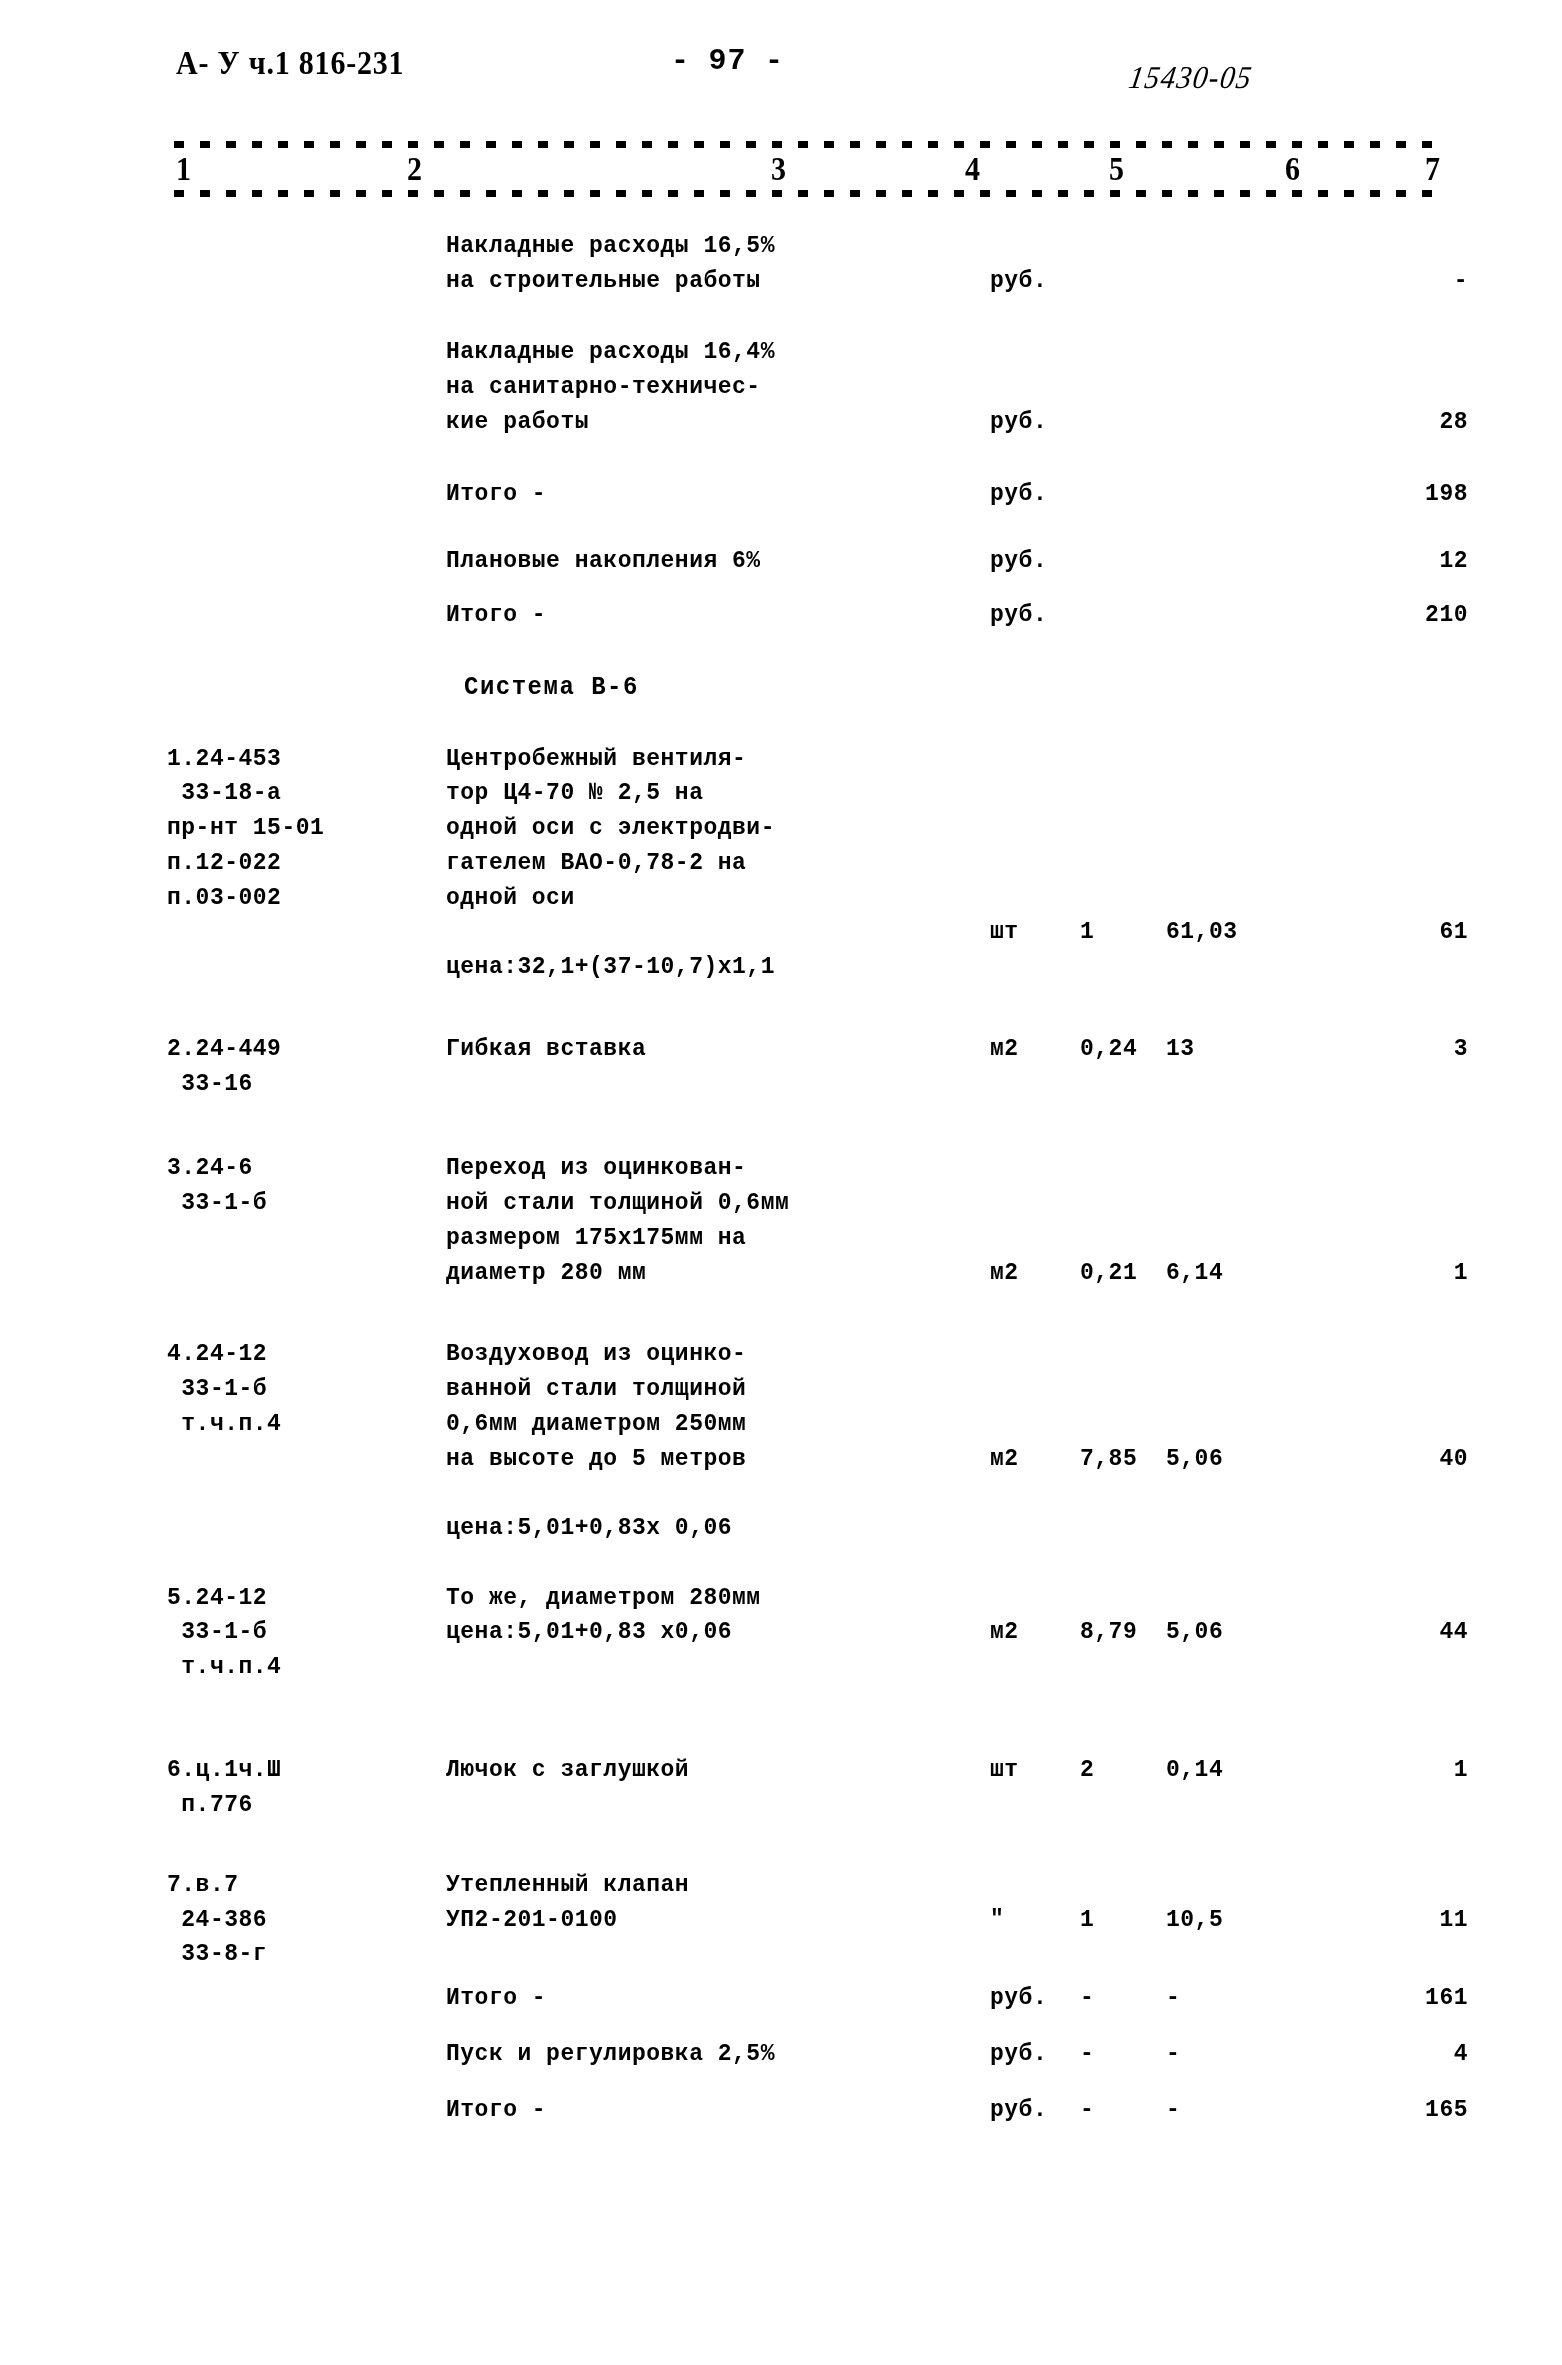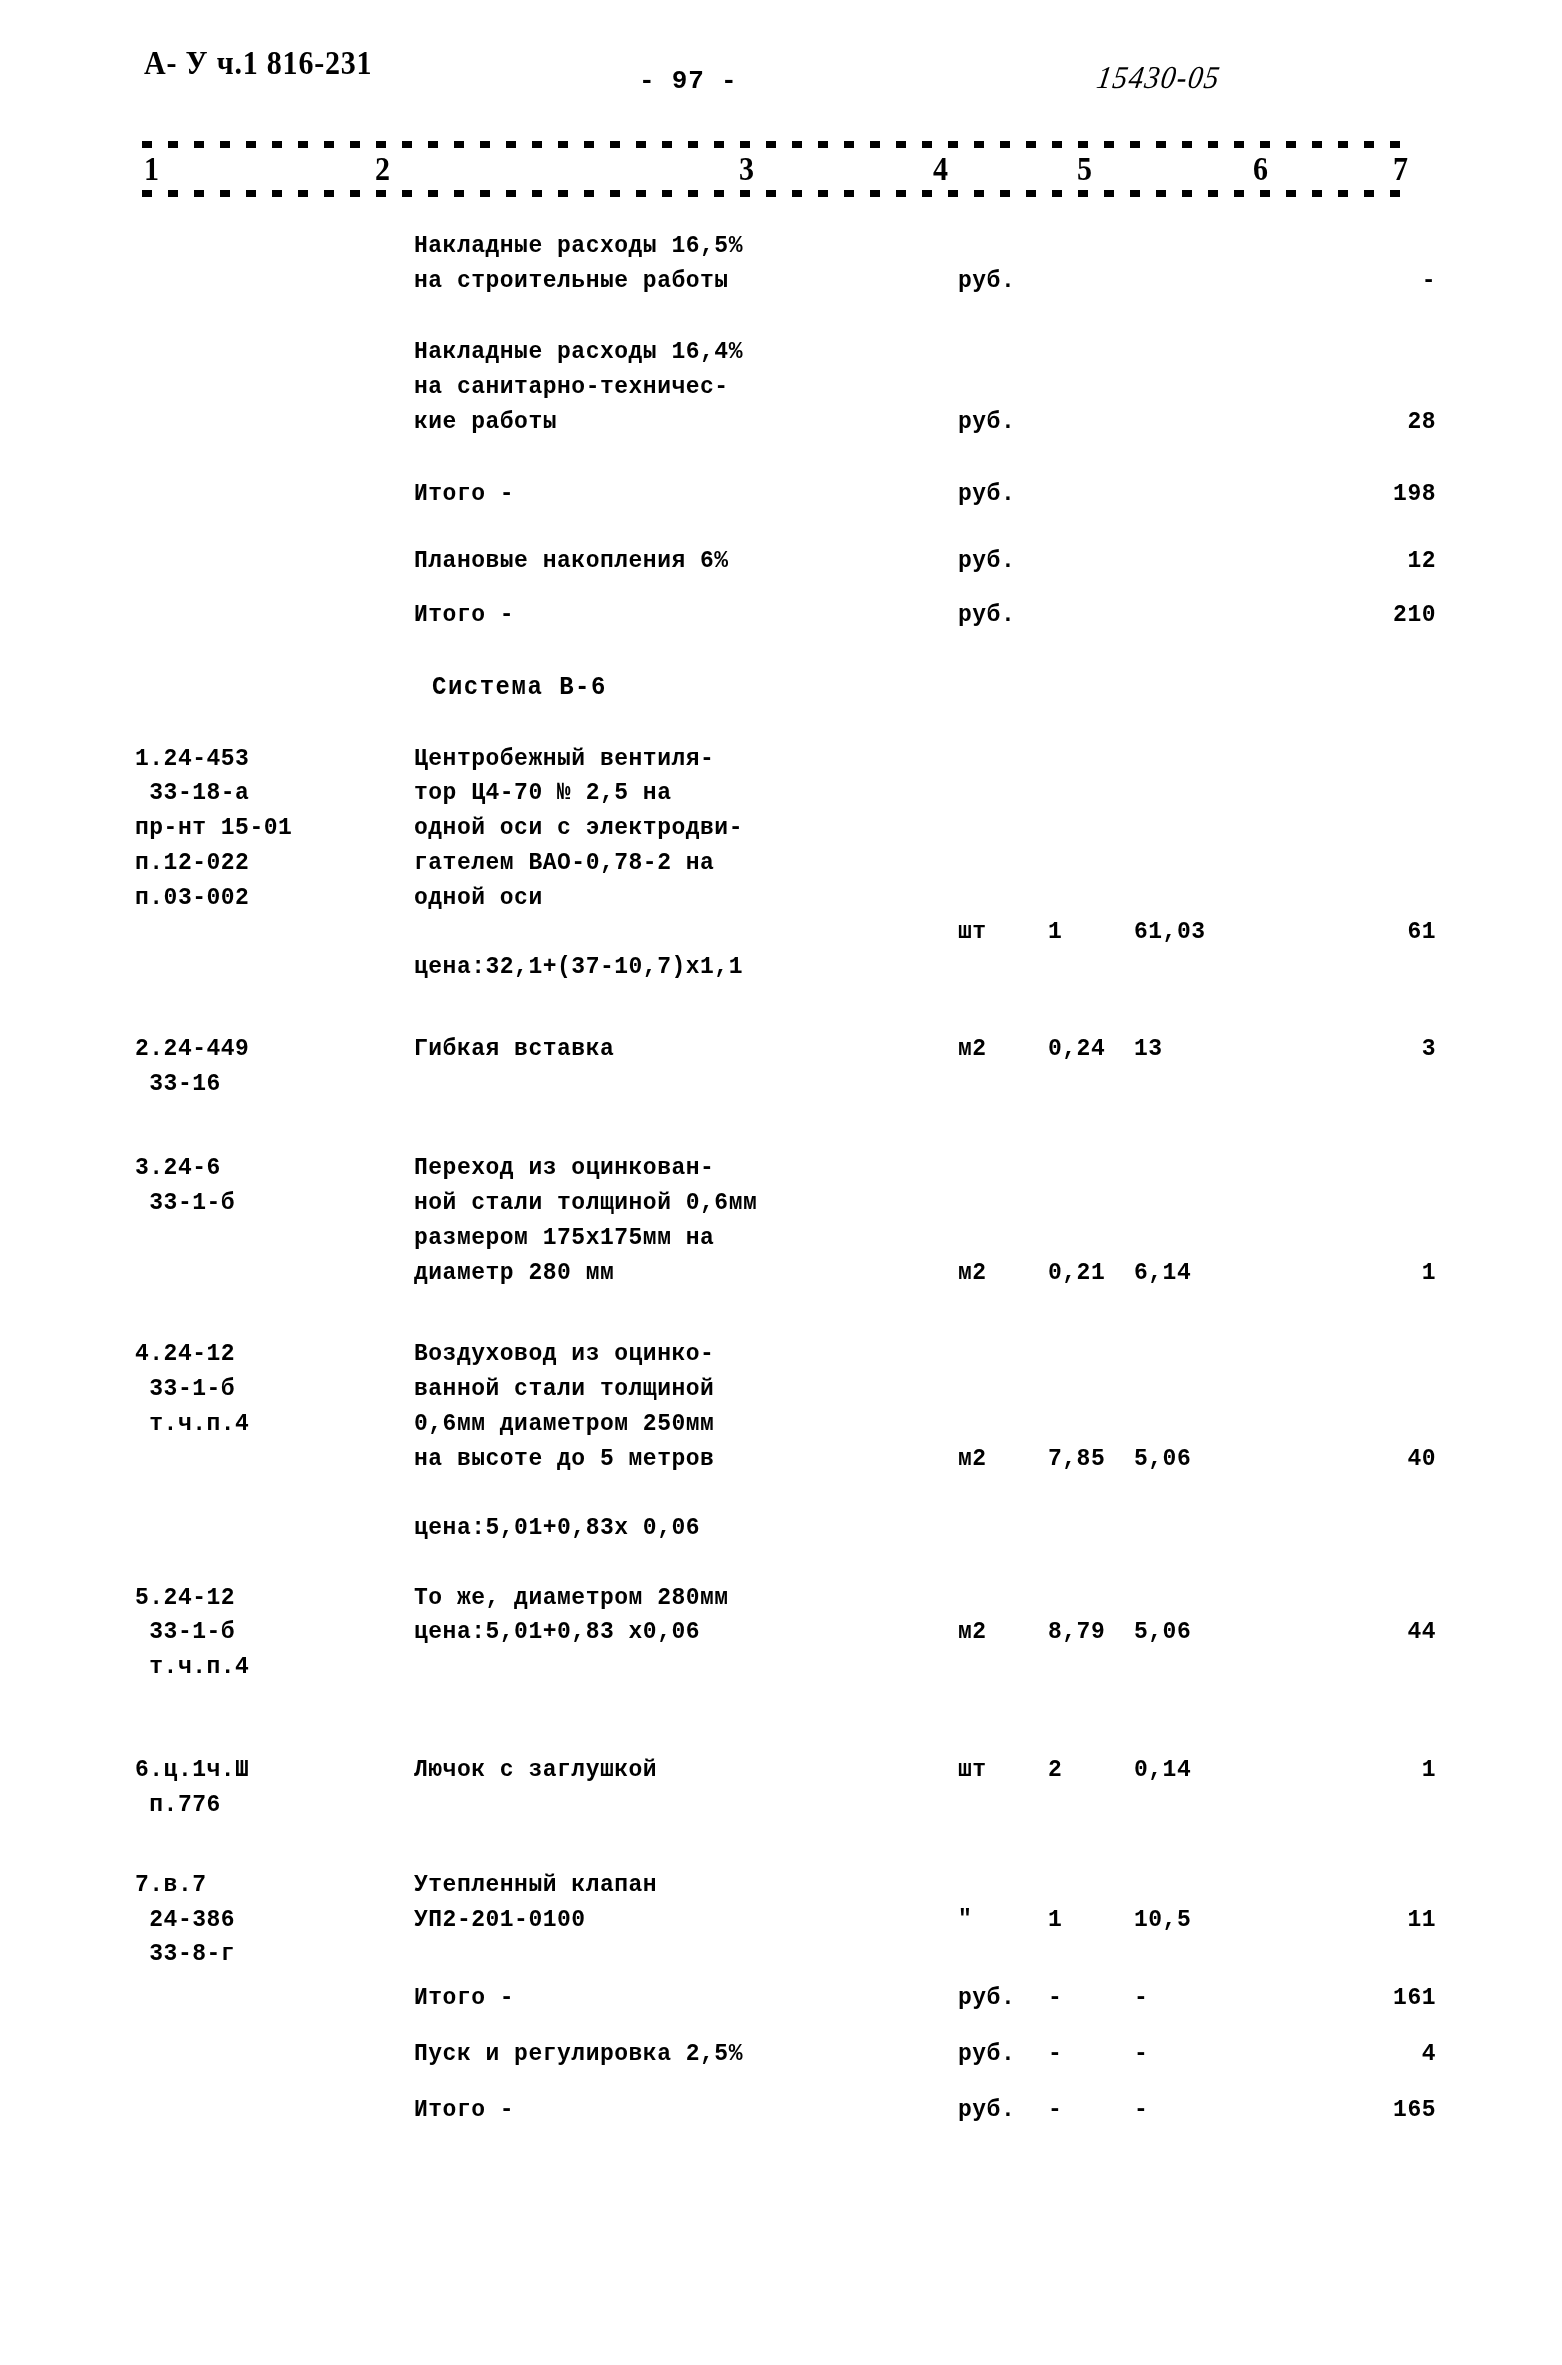--- a/index.html
+++ b/index.html
@@ -15,20 +15,21 @@
     font-family: "Liberation Mono", "DejaVu Sans Mono", monospace;
     color: #000000;
     overflow: hidden;
   }
 
   
   #sheet {
     position: absolute;
     inset: 0;
     background: #ffffff;
+    margin-left: 32px;
   }
 
   
   #header-row {
     position: absolute;
     left: 0;
     top: 44px;
     width: 1563px;
     height: 53px;
   }
@@ -42,22 +43,22 @@
     left: 144px;
     top: 0px;
     font-size: 30px;
     font-family: "Liberation Serif", serif;
     font-weight: bold;
     transform: scaleY(1.12);
     transform-origin: left top;
   }
   #page-number {
     left: 639px;
-    top: 22px;
-    font-size: 26px;
+    top: 0;
+    font-size: 30px;
     font-weight: bold;
   }
   #stamp-number {
     left: 1100px;
     top: 15px;
     font-size: 29px;
     font-family: "Liberation Serif", serif;
     font-style: italic;
     font-weight: normal;
     letter-spacing: 1.5px;

